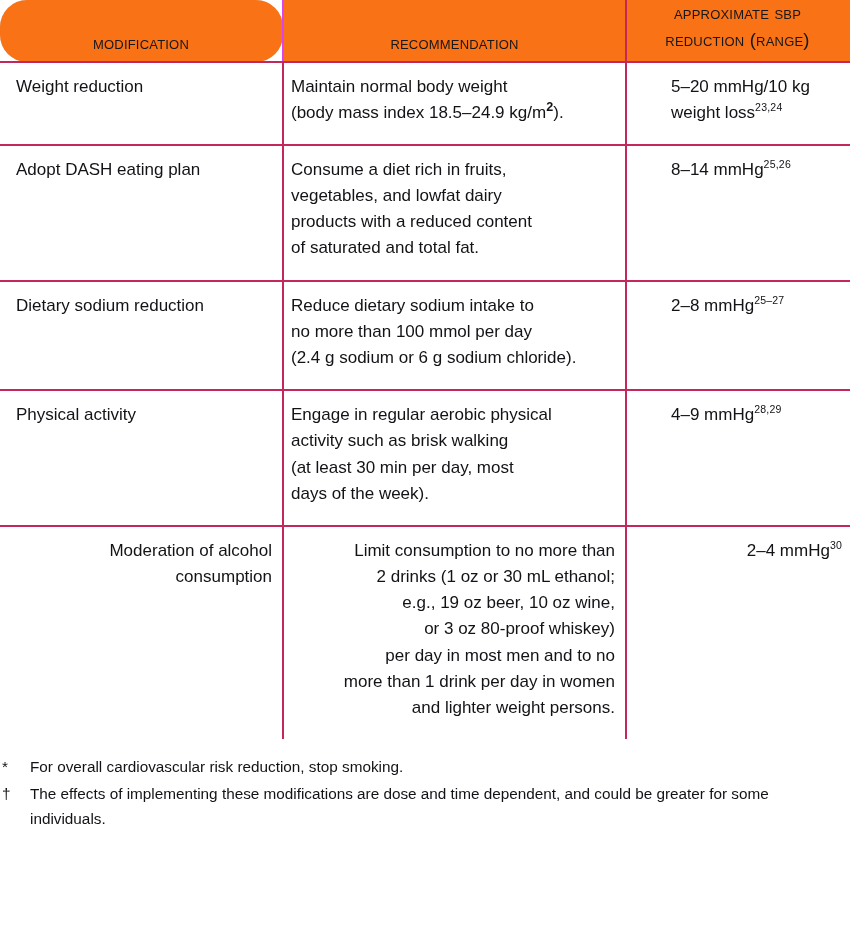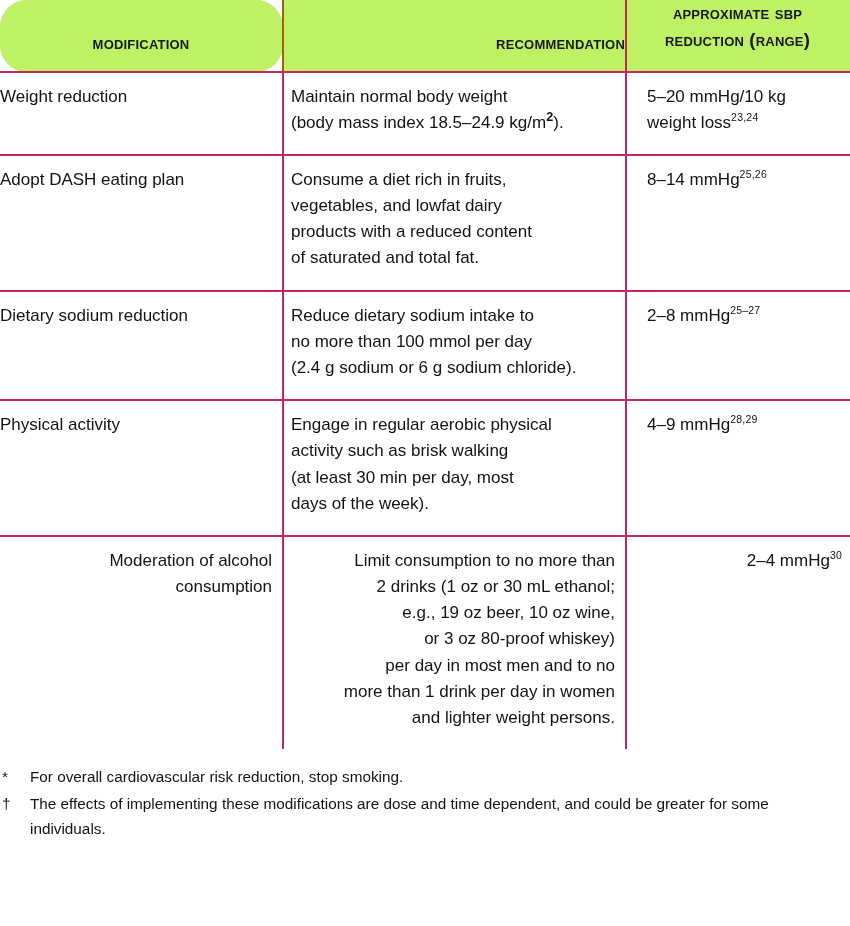--- a/index.html
+++ b/index.html
@@ -32,35 +32,34 @@
 
   .tbl col.c1 { width: 283px; }
   .tbl col.c2 { width: 343px; }
   .tbl col.c3 { width: 224px; }
 
   
   .thead-row {
     background: #ccd6e3;
   }
   .thead-row th {
-    background: #bef264;
+    background: #f97316;
     vertical-align: bottom;
-    padding: 0 0 17px 0;
+    padding: 0 0 7px 0;
     height: 46px;
     border-bottom: 2.5px solid #c2295a;
-    font-weight: bold;
+    font-weight: normal;
     font-size: 15.5px;
     letter-spacing: 0.3px;
     text-align: center;
     color: #17171c;
   }
   .thead-row th.h1 { text-align: center; border-radius: 27px; }
   .thead-row th.h2 {
-    border-left: 2px solid #a16207;
-    text-align: right;
+    border-left: 2px solid #d946ef;
   }
   .thead-row th.h3 {
     border-left: 2px solid #c2295a;
     line-height: 1.45;
     padding-left: 6px;
     padding-right: 8px;
   }
 
   
   .sc {
@@ -79,30 +78,30 @@
     padding: 11px 0 18px 0;
     border-bottom: 2.5px solid #c2295a;
     color: #131317;
   }
   .tbl tr:last-child td {
     border-bottom: none;
     text-align: right;
   }
   .tbl td.col-mod {
     padding-right: 10px;
-    padding-left: 0;
+    padding-left: 16px;
   }
   .tbl td.col-rec {
     border-left: 2px solid #c2295a;
     padding-left: 7px;
     padding-right: 10px;
   }
   .tbl td.col-sbp {
     border-left: 2px solid #c2295a;
-    padding-left: 20px;
+    padding-left: 44px;
     padding-right: 8px;
   }
 
   .ln { display: block; white-space: pre; }
 
   sup {
     font-size: 0.62em;
     line-height: 0;
     vertical-align: super;
     letter-spacing: 0.2px;

